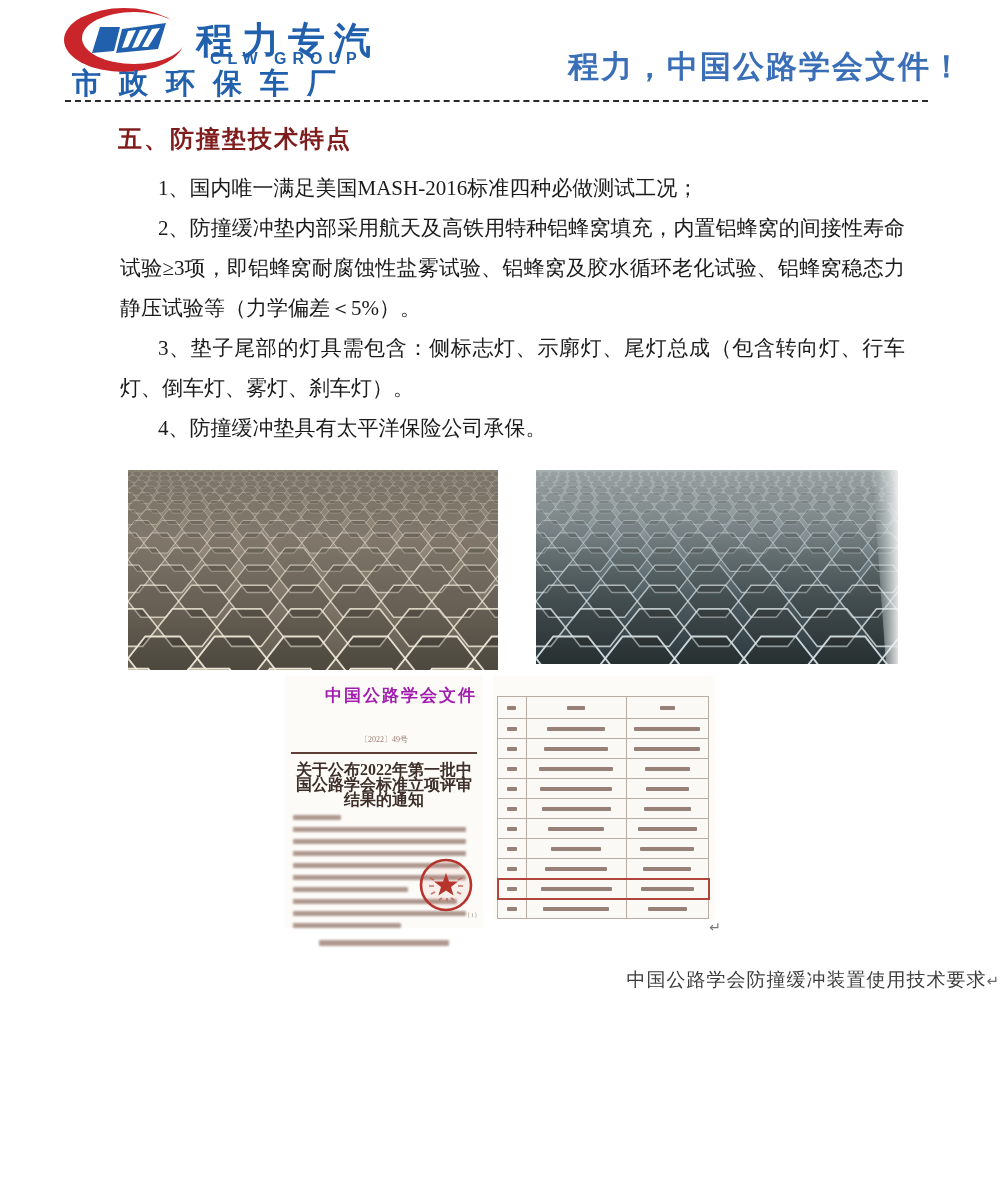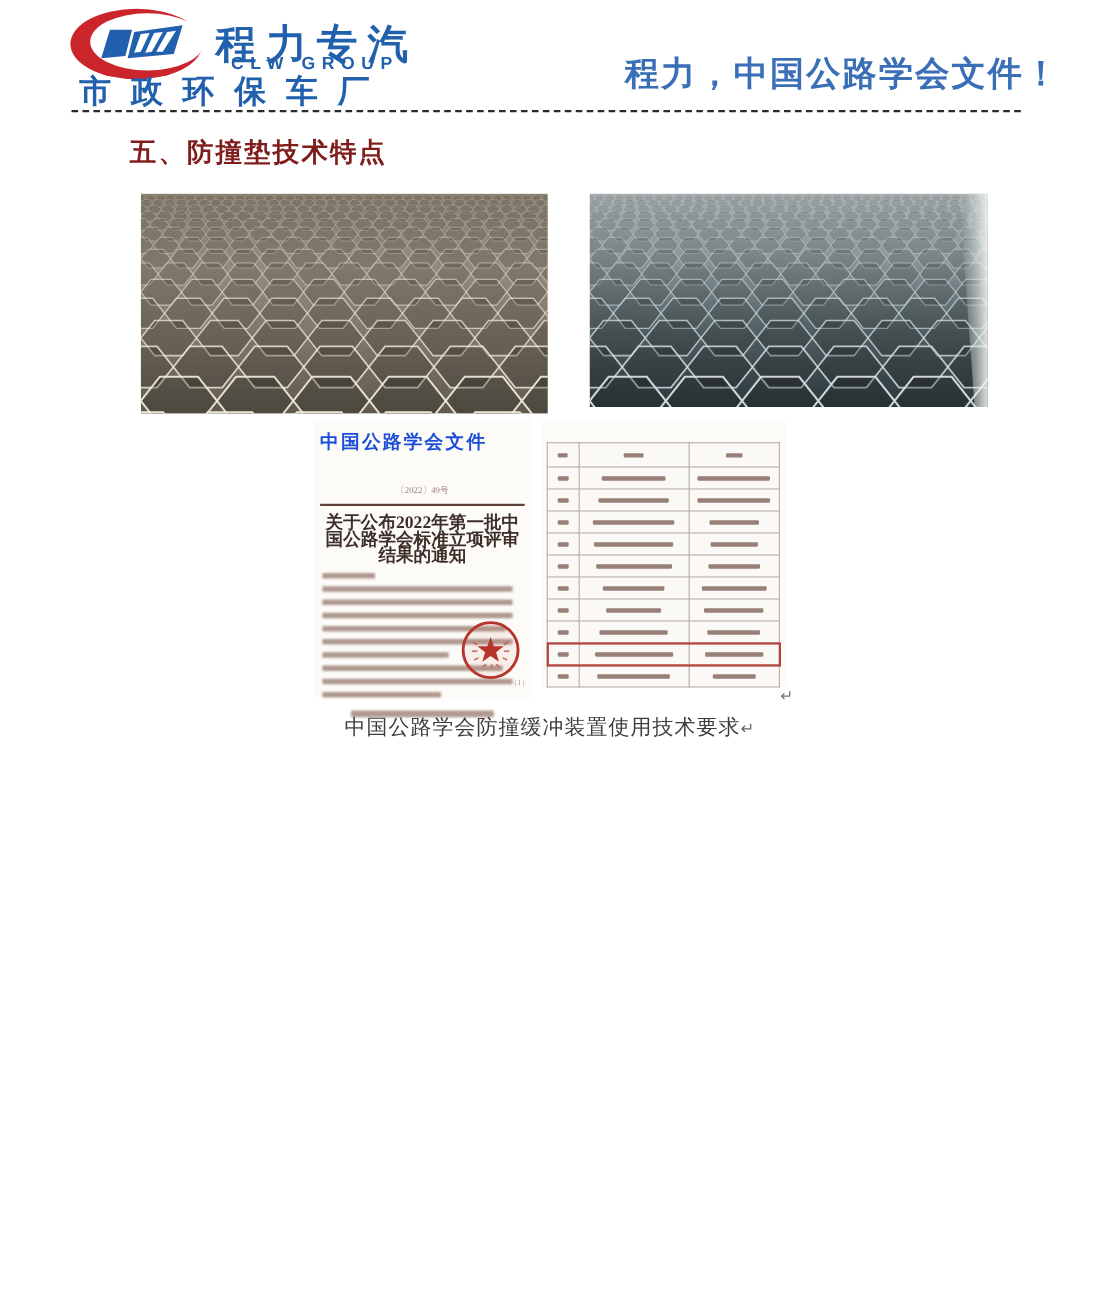--- a/index.html
+++ b/index.html
@@ -26,39 +26,39 @@
   .para6{margin:8px 85px 0 115px;text-indent:30px;font-size:21px;line-height:50px;text-align:justify;}
 
   
   .photos{margin:22px 0 0 128px;display:flex;gap:38px;align-items:flex-start;}
   .photos svg{display:block;}
 
   
   .docfig{position:relative;width:430px;margin:6px auto 0 auto;display:flex;gap:10px;align-items:flex-start;}
   .docpage{background:#fcfbf8;position:relative;}
   .docpage.left{width:198px;height:252px;padding:0 6px;box-sizing:border-box;}
-  .doc-title{margin-top:8px;text-align:left;font-size:17px;font-weight:bold;color:#1d4ed8;letter-spacing:2px;}
+  .doc-title{margin-top:8px;text-align:right;font-size:17px;font-weight:bold;color:#a21caf;letter-spacing:2px;}
   .doc-number{margin-top:27px;text-align:center;font-size:8px;color:#9b7d72;filter:blur(0.4px);}
   .doc-redline{margin-top:7px;border-top:2px solid #5d4038;}
   .doc-notice{margin-top:8px;text-align:center;font-size:16px;font-weight:bold;color:#3d2e28;
       line-height:15px;filter:blur(0.3px);}
   .blurlines{margin-top:8px;}
   .blurline{height:5px;margin:0 0 7px 2px;background:#95786c;border-radius:1px;filter:blur(0.8px);opacity:.75;}
   .seal-svg{position:absolute;right:8px;bottom:14px;}
   .pagemark{position:absolute;right:2px;bottom:8px;font-size:7px;color:#a79a90;filter:blur(0.4px);}
 
   .docpage.right{width:222px;padding-top:20px;}
   table.stdtable{width:212px;margin-left:4px;border-collapse:collapse;background:#fbf9f6;}
   table.stdtable td{border:1px solid #b9aca2;height:19px;padding:0 3px;vertical-align:middle;}
   table.stdtable tr.head td{height:21px;}
   table.stdtable tr.highlight{outline:2px solid #b2453b;outline-offset:-1px;}
   .cellbar{display:block;margin:0 auto;height:4px;background:#7d6258;border-radius:1px;filter:blur(0.7px);opacity:.8;}
   .return-mark{position:absolute;right:-6px;bottom:-16px;font-family:"DejaVu Sans",sans-serif;
       font-size:14px;color:#777;}
-  .caption{margin-top:14px;text-align:center;font-family:"Liberation Sans","DejaVu Sans",sans-serif;
+  .caption{margin-top:39px;text-align:right;font-family:"Liberation Sans","DejaVu Sans",sans-serif;
       font-size:19px;color:#3c3c3c;letter-spacing:1px;filter:blur(0.2px);}
   .caption .ret{color:#6a6a6a;font-size:15px;}
 </style>
 </head>
 <body>
 
 <div class="page">
 
   <div class="header">
     <svg class="logo-svg" width="124" height="66" viewBox="0 0 124 66">
@@ -71,20 +71,26 @@
       <path d="M90 22 L98 21 L86 40 L80 40 Z" fill="#ffffff"></path>
     </svg>
     <div class="brand-name">程力专汽</div>
     <div class="brand-group">CLW GROUP</div>
     <div class="brand-factory">市政环保车厂</div>
     <div class="slogan">程力，中国公路学会文件！</div>
   </div>
   <hr class="divider">
 
   <h2 class="sec-title">五、防撞垫技术特点</h2>
+  <div class="items">
+    <p>1、国内唯一满足美国MASH-2016标准四种必做测试工况；</p>
+    <p>2、防撞缓冲垫内部采用航天及高铁用特种铝蜂窝填充，内置铝蜂窝的间接性寿命试验≥3项，即铝蜂窝耐腐蚀性盐雾试验、铝蜂窝及胶水循环老化试验、铝蜂窝稳态力静压试验等（力学偏差＜5%）。</p>
+    <p>3、垫子尾部的灯具需包含：侧标志灯、示廓灯、尾灯总成（包含转向灯、行车灯、倒车灯、雾灯、刹车灯）。</p>
+    <p>4、防撞缓冲垫具有太平洋保险公司承保。</p>
+  </div>
 
   <div class="photos">
     <svg id="hc1" width="370" height="200" viewBox="0 0 370 200">
       <defs>
         <linearGradient id="g1" x1="0" y1="0" x2="0" y2="1">
           <stop offset="0" stop-color="#867d70"></stop>
           <stop offset="0.35" stop-color="#94897b"></stop>
           <stop offset="0.7" stop-color="#7b7265"></stop>
           <stop offset="1" stop-color="#5f594e"></stop>
         </linearGradient>

